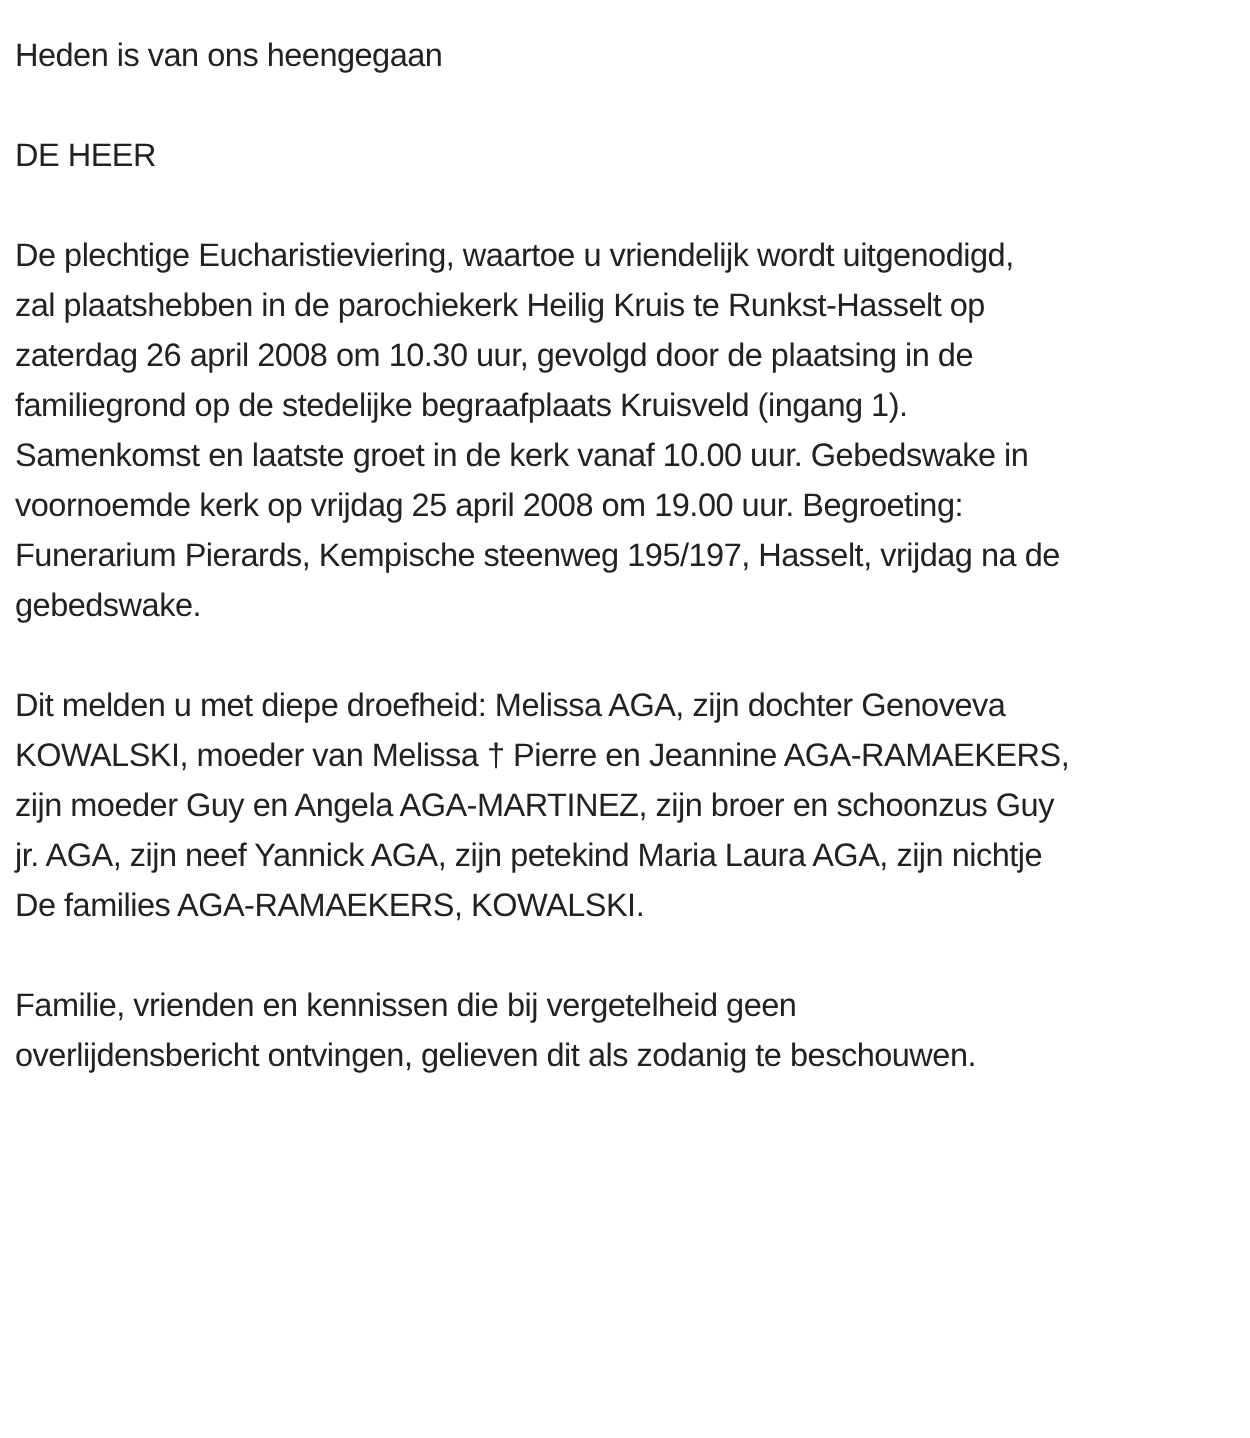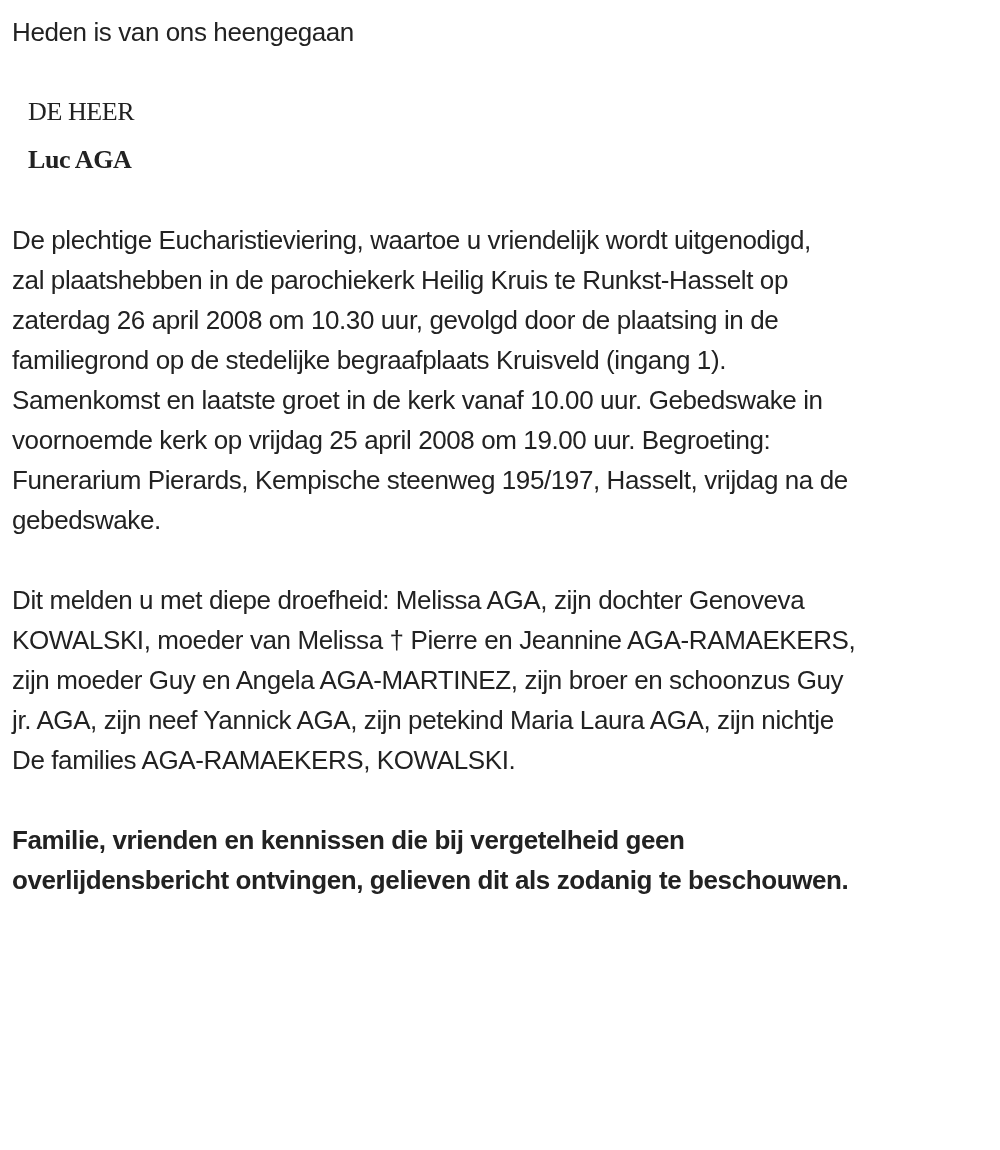--- a/index.html
+++ b/index.html
@@ -11,58 +11,55 @@
   body {
     width: 1000px;
     height: 1150px;
     overflow: hidden;
     color: #222222;
     font-family: "Liberation Sans", "DejaVu Sans", sans-serif;
   }
   main.obituary {
     box-sizing: border-box;
     width: 1000px;
-    padding: 12px 12px 0 12px;
+    padding: 24px 12px 0 12px;
     font-size: 26px;
     line-height: 40px;
     letter-spacing: -0.4px;
     font-stretch: 90%;
   }
   .para {
     margin: 0 0 40px 0;
     white-space: pre-line;
   }
   .salutation-block {
-    margin: 0 0 40px 16px;
-    font-family: Liberation Serif, serif;
+    margin: 0 0 40px 0;
   }
   .salutation-block .salutation {
     margin: 0;
     white-space: pre-line;
   }
   .salutation-block .deceased-name {
     margin: 8px 0 0 0;
     font-weight: bold;
     white-space: pre-line;
   }
   .para:last-child {
     margin-bottom: 8px;
-    font-weight: bold;
   }
 </style>
 </head>
 <body>
 
 <main class="obituary">
 
   <p class="para">Heden is van ons heengegaan</p>
 
   <div class="salutation-block">
     <p class="salutation">DE HEER</p>
-    <p class="deceased-name">Luc AGA</p>
   </div>
 
 
   <p class="para">De plechtige Eucharistieviering, waartoe u vriendelijk wordt uitgenodigd,
 zal plaatshebben in de parochiekerk Heilig Kruis te Runkst-Hasselt op
 zaterdag 26 april 2008 om 10.30 uur, gevolgd door de plaatsing in de
 familiegrond op de stedelijke begraafplaats Kruisveld (ingang 1).
 Samenkomst en laatste groet in de kerk vanaf 10.00 uur. Gebedswake in
 voornoemde kerk op vrijdag 25 april 2008 om 19.00 uur. Begroeting:
 Funerarium Pierards, Kempische steenweg 195/197, Hasselt, vrijdag na de

